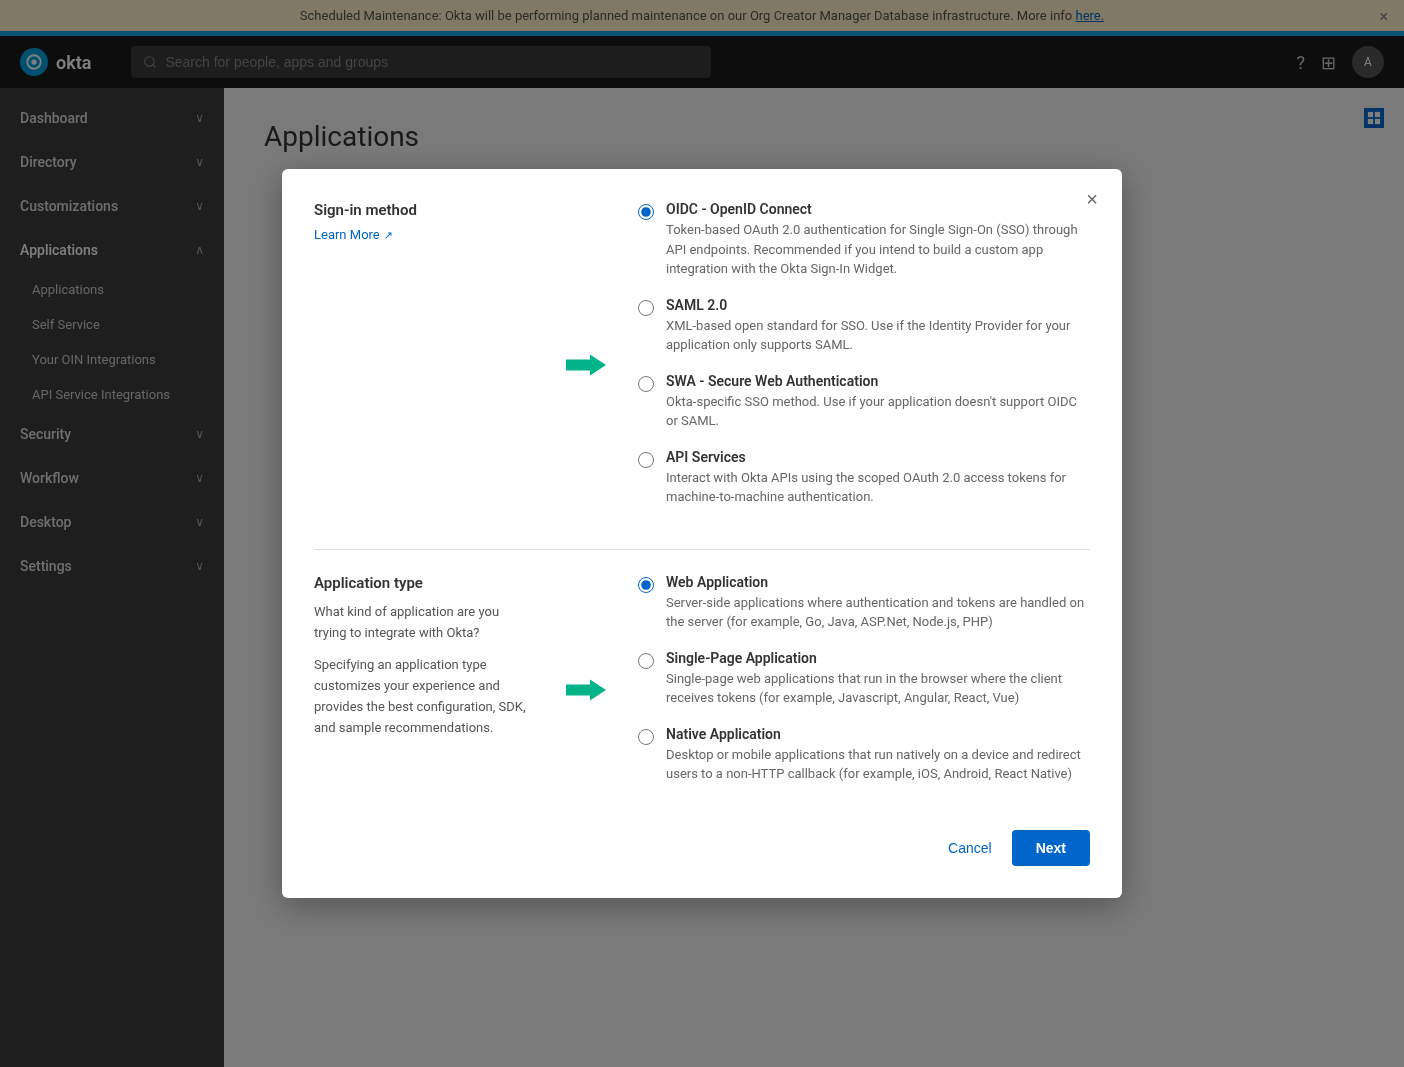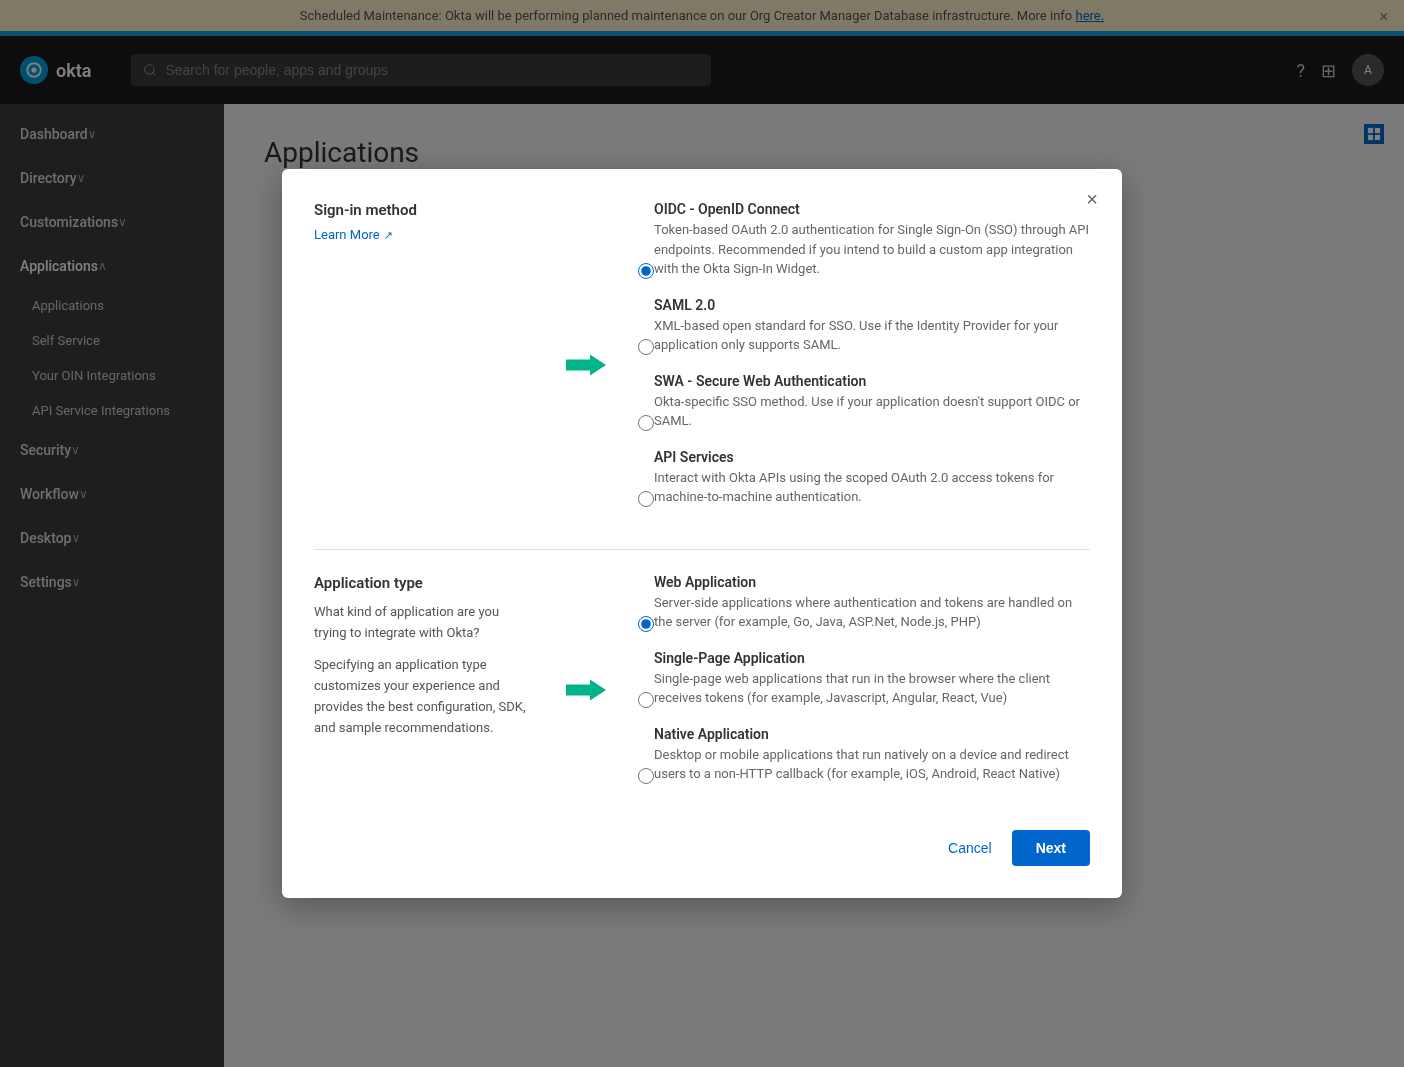--- a/index.html
+++ b/index.html
@@ -18,21 +18,21 @@
     }
     .top-banner a { color: #0066cc; text-decoration: underline; }
     .top-banner .close-btn { position: absolute; right: 16px; top: 50%; transform: translateY(-50%); cursor: pointer; color: #888; font-size: 16px; }
 
     
     .header {
       background: #1a1a1a;
       display: flex;
       align-items: center;
       padding: 0 20px;
-      height: 68px;
+      height: 52px;
       position: relative;
       z-index: 10;
     }
     .logo-area { display: flex; align-items: center; gap: 8px; }
     .logo-circle { width: 28px; height: 28px; background: #00a3e0; border-radius: 50%; display: flex; align-items: center; justify-content: center; }
     .logo-circle svg { width: 18px; height: 18px; fill: white; }
     .logo-text { color: white; font-size: 18px; font-weight: 600; }
     .search-bar {
       flex: 1;
       max-width: 580px;
@@ -64,20 +64,21 @@
     .sidebar {
       width: 224px;
       background: #3d3d3d;
       flex-shrink: 0;
       overflow-y: auto;
       padding-top: 8px;
     }
     .sidebar-item {
       display: flex;
       align-items: center;
+      justify-content: space-between;
       padding: 14px 20px;
       color: #ddd;
       font-size: 14px;
       font-weight: 500;
       cursor: pointer;
       transition: background 0.15s;
     }
     .sidebar-item.active { color: white; }
     .sidebar-item .chevron { font-size: 12px; color: #aaa; }
     .sidebar-sub-item {
@@ -153,24 +154,23 @@
     }
     .arrow-icon {
       width: 40px;
       height: 28px;
     }
 
     
     .radio-options { flex: 1; }
     .radio-option {
       display: flex;
-      gap: 0;
+      gap: 12px;
       margin-bottom: 18px;
       cursor: pointer;
-      align-items: flex-end;
     }
     .radio-option input[type="radio"] {
       margin-top: 3px;
       accent-color: #0066cc;
       flex-shrink: 0;
       width: 16px;
       height: 16px;
       cursor: pointer;
     }
     .radio-option-content .option-label { font-size: 14px; font-weight: 600; color: #333; margin-bottom: 3px; }

